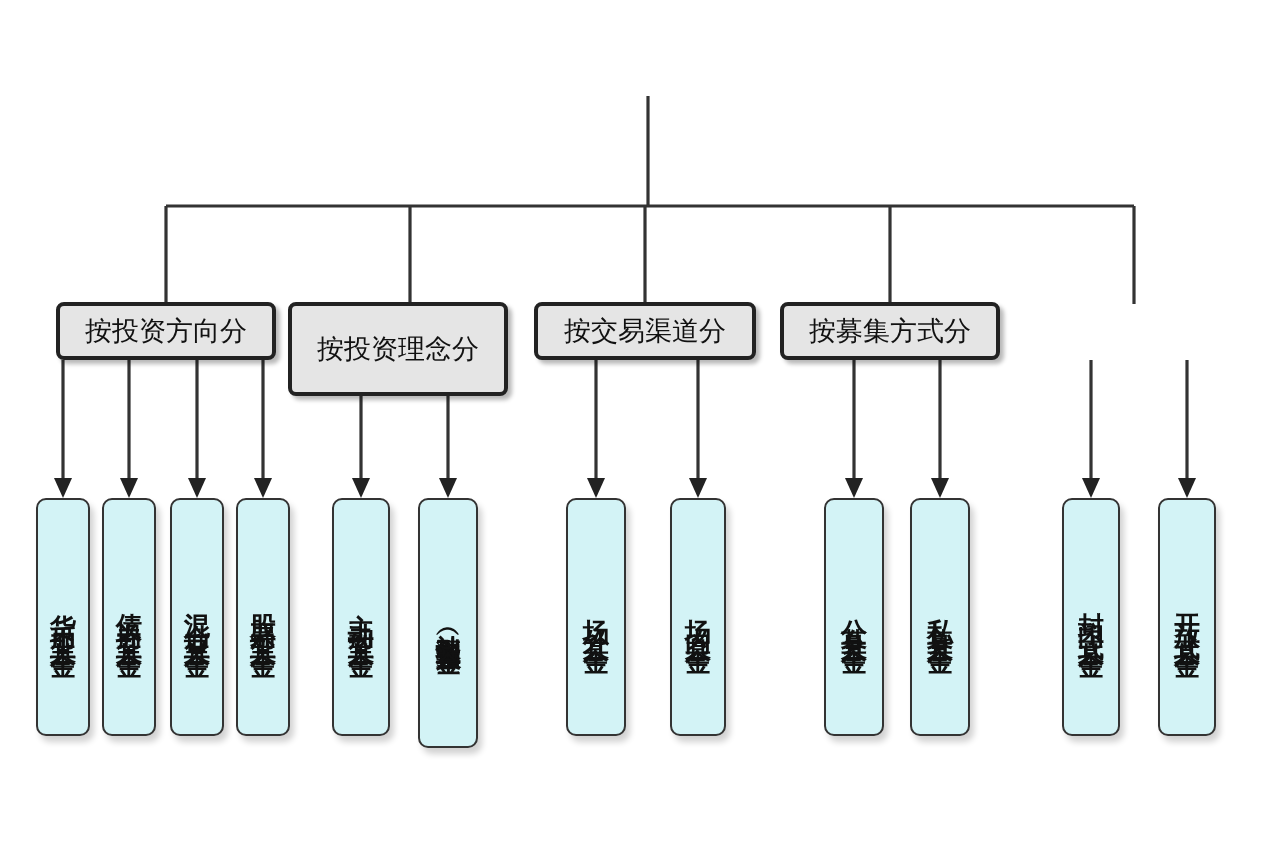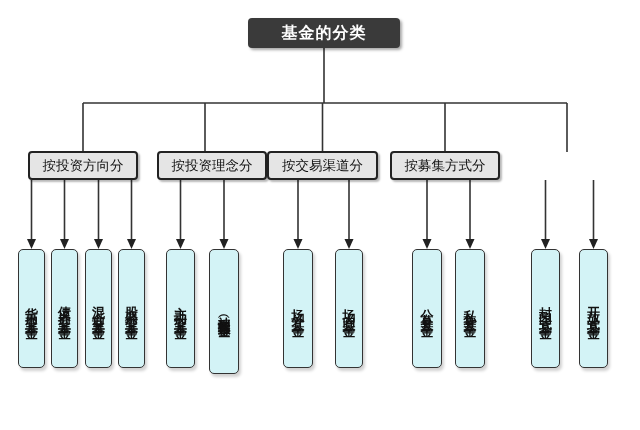--- a/index.html
+++ b/index.html
@@ -77,28 +77,25 @@
       <polygon points="219.5,239 228.5,239 224,249"></polygon>
       <polygon points="293.5,239 302.5,239 298,249"></polygon>
       <polygon points="344.5,239 353.5,239 349,249"></polygon>
       <polygon points="422.5,239 431.5,239 427,249"></polygon>
       <polygon points="465.5,239 474.5,239 470,249"></polygon>
       <polygon points="541,239 550,239 545.5,249"></polygon>
       <polygon points="589,239 598,239 593.5,249"></polygon>
     </g>
   </svg>
 
-  <div class="node root" style="left:248px;top:18px;width:152px;height:30px;">
-    <span>基金的分类</span>
-  </div>
 
   <div class="node category" style="left:28px;top:151px;width:110px;height:29px;">
     <span>按投资方向分</span>
   </div>
-  <div class="node category" style="left:157px;top:151px;width:110px;height:29px;justify-content:center;">
+  <div class="node category" style="left:144px;top:151px;width:110px;height:47px;justify-content:center;">
     <span>按投资理念分</span>
   </div>
   <div class="node category" style="left:267px;top:151px;width:111px;height:29px;">
     <span>按交易渠道分</span>
   </div>
   <div class="node category" style="left:390px;top:151px;width:110px;height:29px;">
     <span>按募集方式分</span>
   </div>
 
   <div class="node leaf" style="left:18px;top:249px;width:27px;height:119px;">

